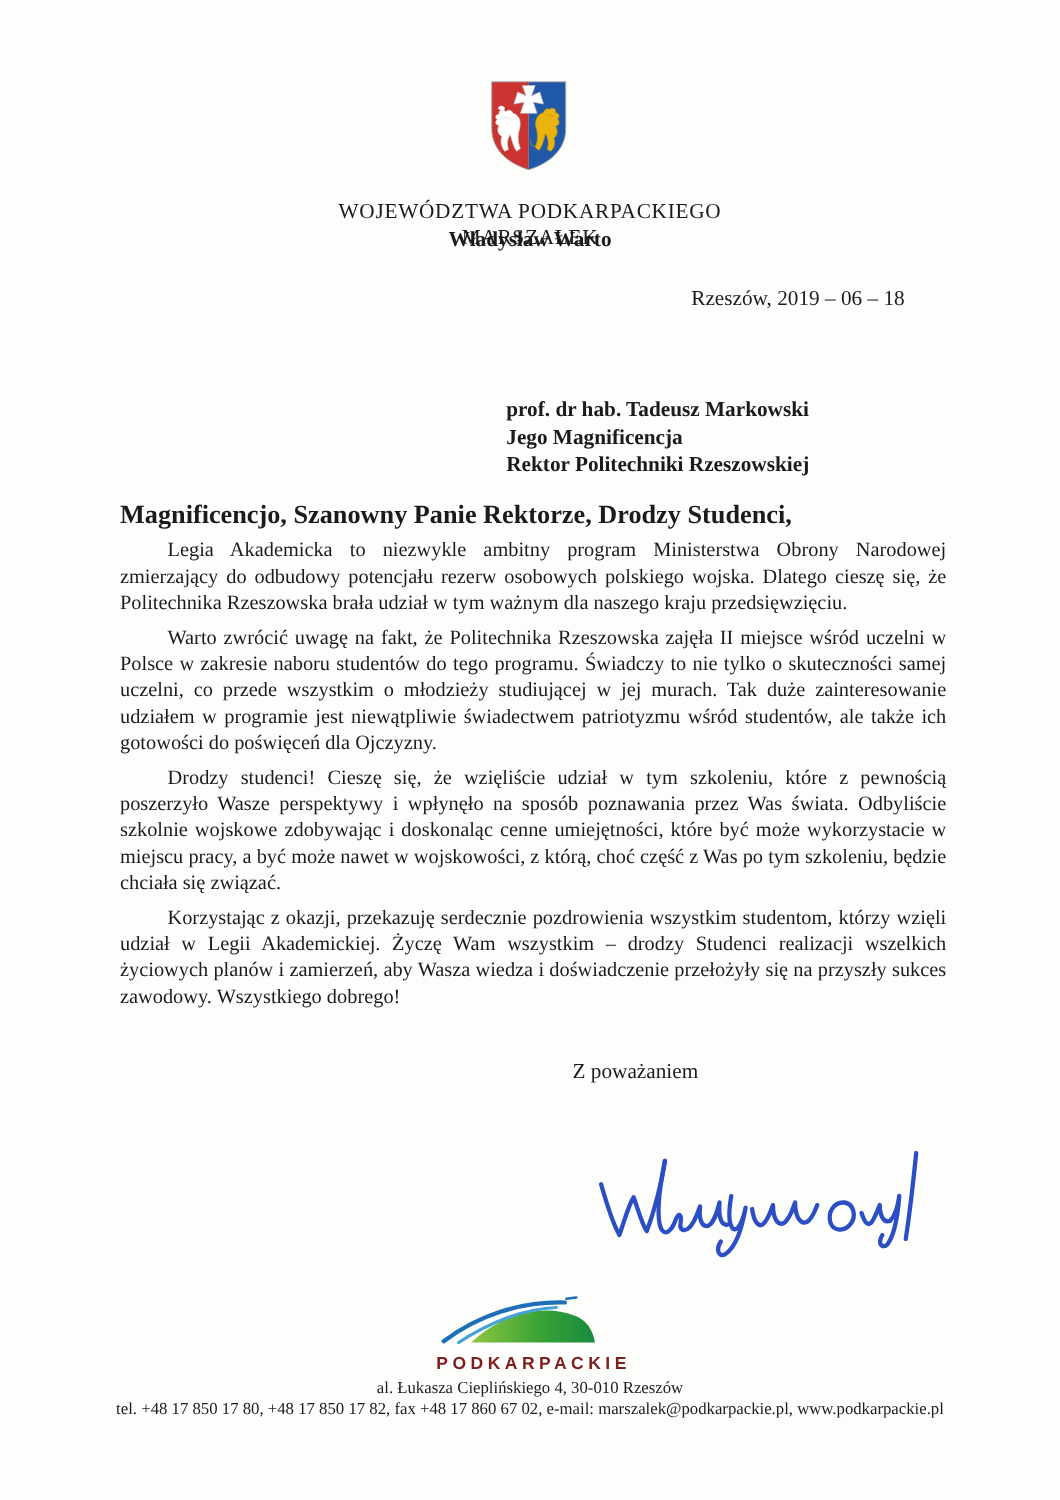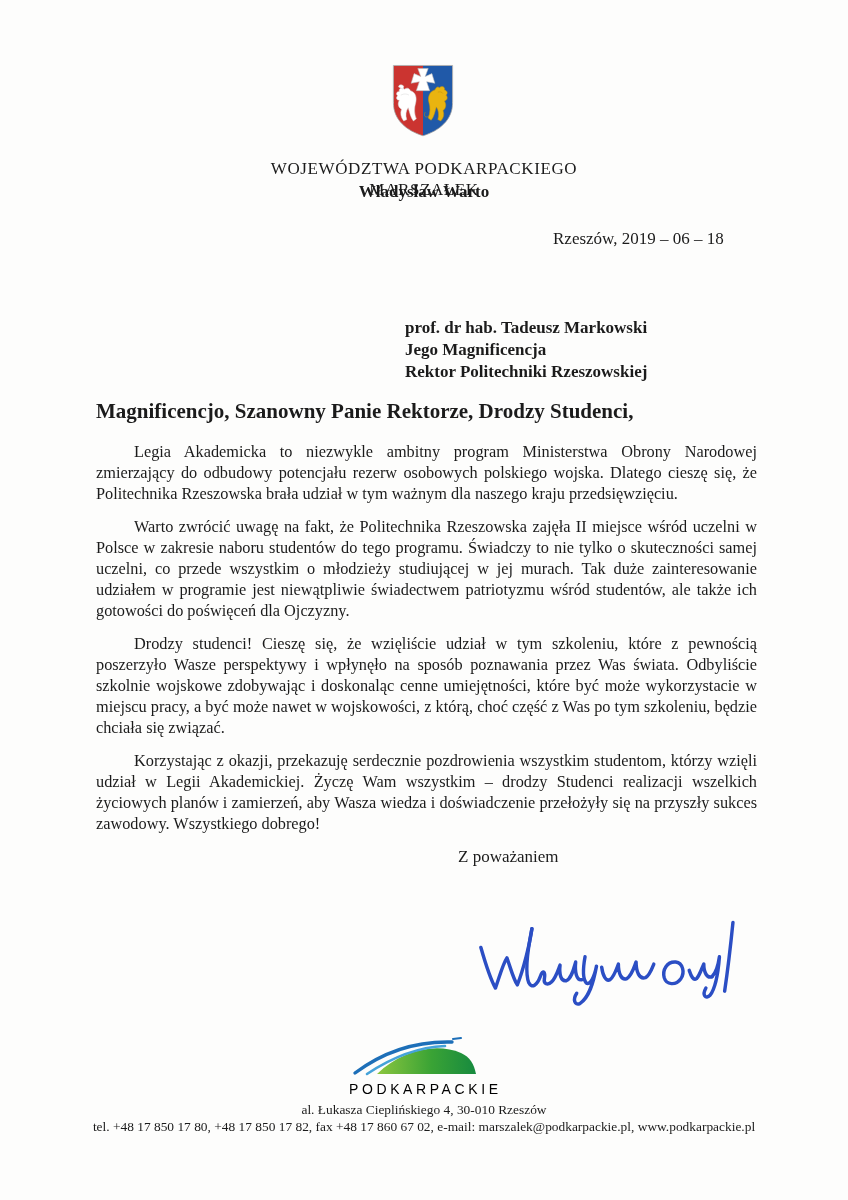--- a/index.html
+++ b/index.html
@@ -21,34 +21,34 @@
   .date-line{top:229px;left:553px;font-size:17px;}
 
   
   .addressee{top:317px;left:405px;font-size:17px;font-weight:bold;line-height:22px;}
 
   
   .salutation{top:399px;left:96px;font-size:21px;font-weight:bold;}
 
   
   .body-text{top:429px;left:96px;width:661px;font-size:16.3px;line-height:21px;text-align:justify;}
-  .body-text p{margin:12px 0 7px 0;text-indent:38px;}
+  .body-text p{margin:0 0 7px 0;text-indent:38px;}
   .body-text p:last-child{margin-bottom:0;}
 
   
   .closing{top:847px;left:458px;font-size:17px;font-weight:normal;}
 
   
   .signature{top:912px;left:468px;}
 
   
   .footer-logo{top:1034px;left:349px;width:150px;text-align:center;}
   .logo-wordmark{
-    font-family:"Liberation Sans",sans-serif;font-size:14px;color:#000000;
-    letter-spacing:3.6px;margin-top:1px;white-space:nowrap;
+    font-family:"Liberation Sans",sans-serif;font-size:14px;color:#7f1d1d;
+    letter-spacing:3.6px;margin-top:1px;white-space:nowrap;font-weight:bold;
   }
 
   
   .footer-address{top:1101px;font-size:13.4px;line-height:17px;}
 </style>
 </head>
 <body>
 
 <div class="page">
 

